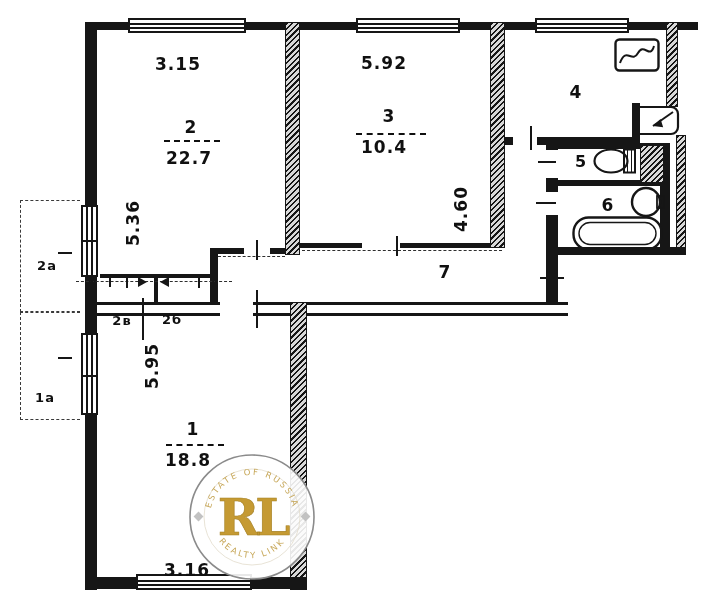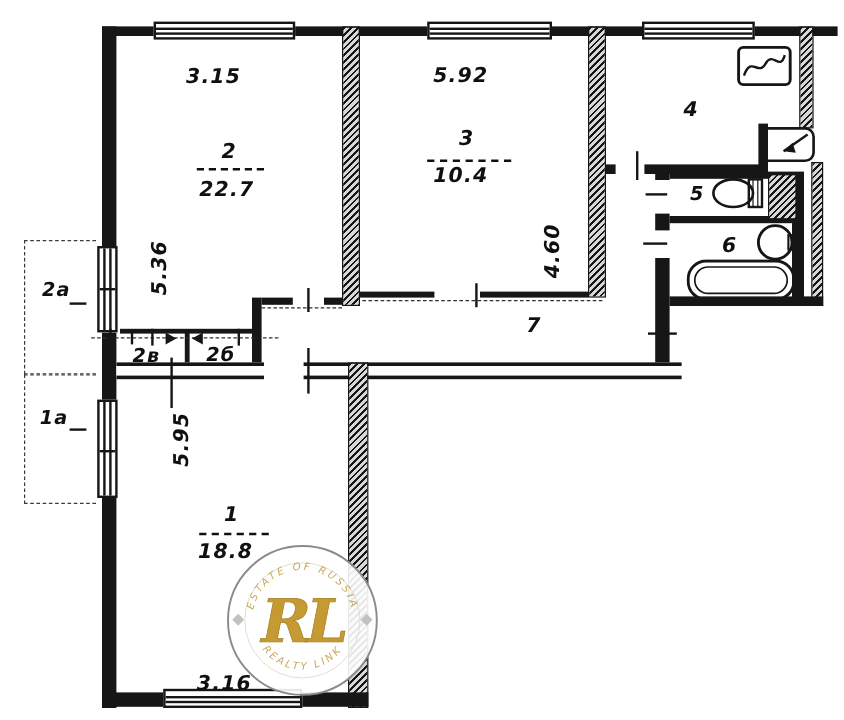--- a/index.html
+++ b/index.html
@@ -1,33 +1,33 @@
 <!DOCTYPE html>
 <html><head>
 <meta charset="utf-8">
 <style>
   html,body{margin:0;padding:0;background:#fff;}
   #stage{position:relative;width:703px;height:600px;background:#ffffff;overflow:hidden;
-         font-family:"DejaVu Sans",sans-serif;font-style:italic;}
+         font-family:"DejaVu Sans",sans-serif;}
   .wall{position:absolute;background:#161616;}
   .wall-hatch{position:absolute;background:repeating-linear-gradient(135deg,#161616 0 1.6px,#d8d8d8 1.6px 4px);
               border:1px solid #161616;box-sizing:border-box;}
   .wall-double{position:absolute;background:#fff;border-top:3px solid #161616;border-bottom:3px solid #161616;box-sizing:border-box;}
   .win{position:absolute;background:#fff;border:2px solid #161616;box-sizing:border-box;}
   .win i{position:absolute;background:#161616;}
   .hline{left:0;right:0;height:1.5px;}
   .vline{top:0;bottom:0;width:1.5px;}
   .balcony{position:absolute;border:1.6px dashed #3a3a3a;border-right:none;box-sizing:border-box;}
   .dash{position:absolute;border-top:1.6px dashed #2e2e2e;height:0;}
   .tick{position:absolute;background:#161616;}
   .arrow-r{position:absolute;width:0;height:0;border-top:5px solid transparent;border-bottom:5px solid transparent;border-left:9px solid #161616;}
   .arrow-l{position:absolute;width:0;height:0;border-top:5px solid transparent;border-bottom:5px solid transparent;border-right:9px solid #161616;}
   .lbl{position:absolute;font-weight:bold;font-size:17px;color:#101010;transform:translate(-50%,-50%);
        white-space:nowrap;letter-spacing:1px;z-index:30;}
-  .lbl.small{font-size:16px;}
+  .lbl.small{font-size:13px;margin-top:24px;}
   .lbl.rot{transform:translate(-50%,-50%) rotate(-90deg);}
   .u{position:absolute;border-bottom:2.5px dashed #101010;z-index:30;}
   .fixture{position:absolute;z-index:10;}
   #watermark{position:absolute;z-index:20;}
 </style>
 </head>
 <body>
 
 <div id="stage">
 
@@ -161,23 +161,23 @@
   <div class="u" style="left:356px;top:125px;width:70px;height:8px;"></div>
   <div class="lbl" style="left:384px;top:147px;">10.4</div>
   <div class="lbl rot" style="left:461px;top:209px;">4.60</div>
 
   <div class="lbl" style="left:576px;top:92px;">4</div>
   <div class="lbl" style="left:581px;top:161px;font-size:16px;">5</div>
   <div class="lbl" style="left:608px;top:205px;">6</div>
   <div class="lbl" style="left:445px;top:272px;">7</div>
 
   <div class="lbl small" style="left:47px;top:241px;">2а</div>
-  <div class="lbl small" style="left:45px;top:348px;">1а</div>
+  <div class="lbl small" style="left:45px;top:373px;">1а</div>
   <div class="lbl small" style="left:122px;top:296px;">2в</div>
-  <div class="lbl small" style="left:184px;top:295px;text-align:center;">2б</div>
+  <div class="lbl small" style="left:172px;top:295px;text-align:center;">2б</div>
 
   <div class="lbl rot" style="left:152px;top:366px;">5.95</div>
   <div class="lbl" style="left:193px;top:429px;">1</div>
   <div class="u" style="left:166px;top:436px;width:58px;height:8px;"></div>
   <div class="lbl" style="left:188px;top:460px;">18.8</div>
   <div class="lbl" style="left:187px;top:556px;margin-top:14px;">3.16</div>
 
   <svg id="watermark" style="left:186px;top:451px;" width="132" height="132" viewBox="0 0 132 132">
     <circle cx="66" cy="66" r="62" fill="rgba(255,255,255,0.9)" stroke="#8b8b8b" stroke-width="1.6"></circle>
     <circle cx="66" cy="66" r="48" fill="none" stroke="#e2dccc" stroke-width="0.8"></circle>

